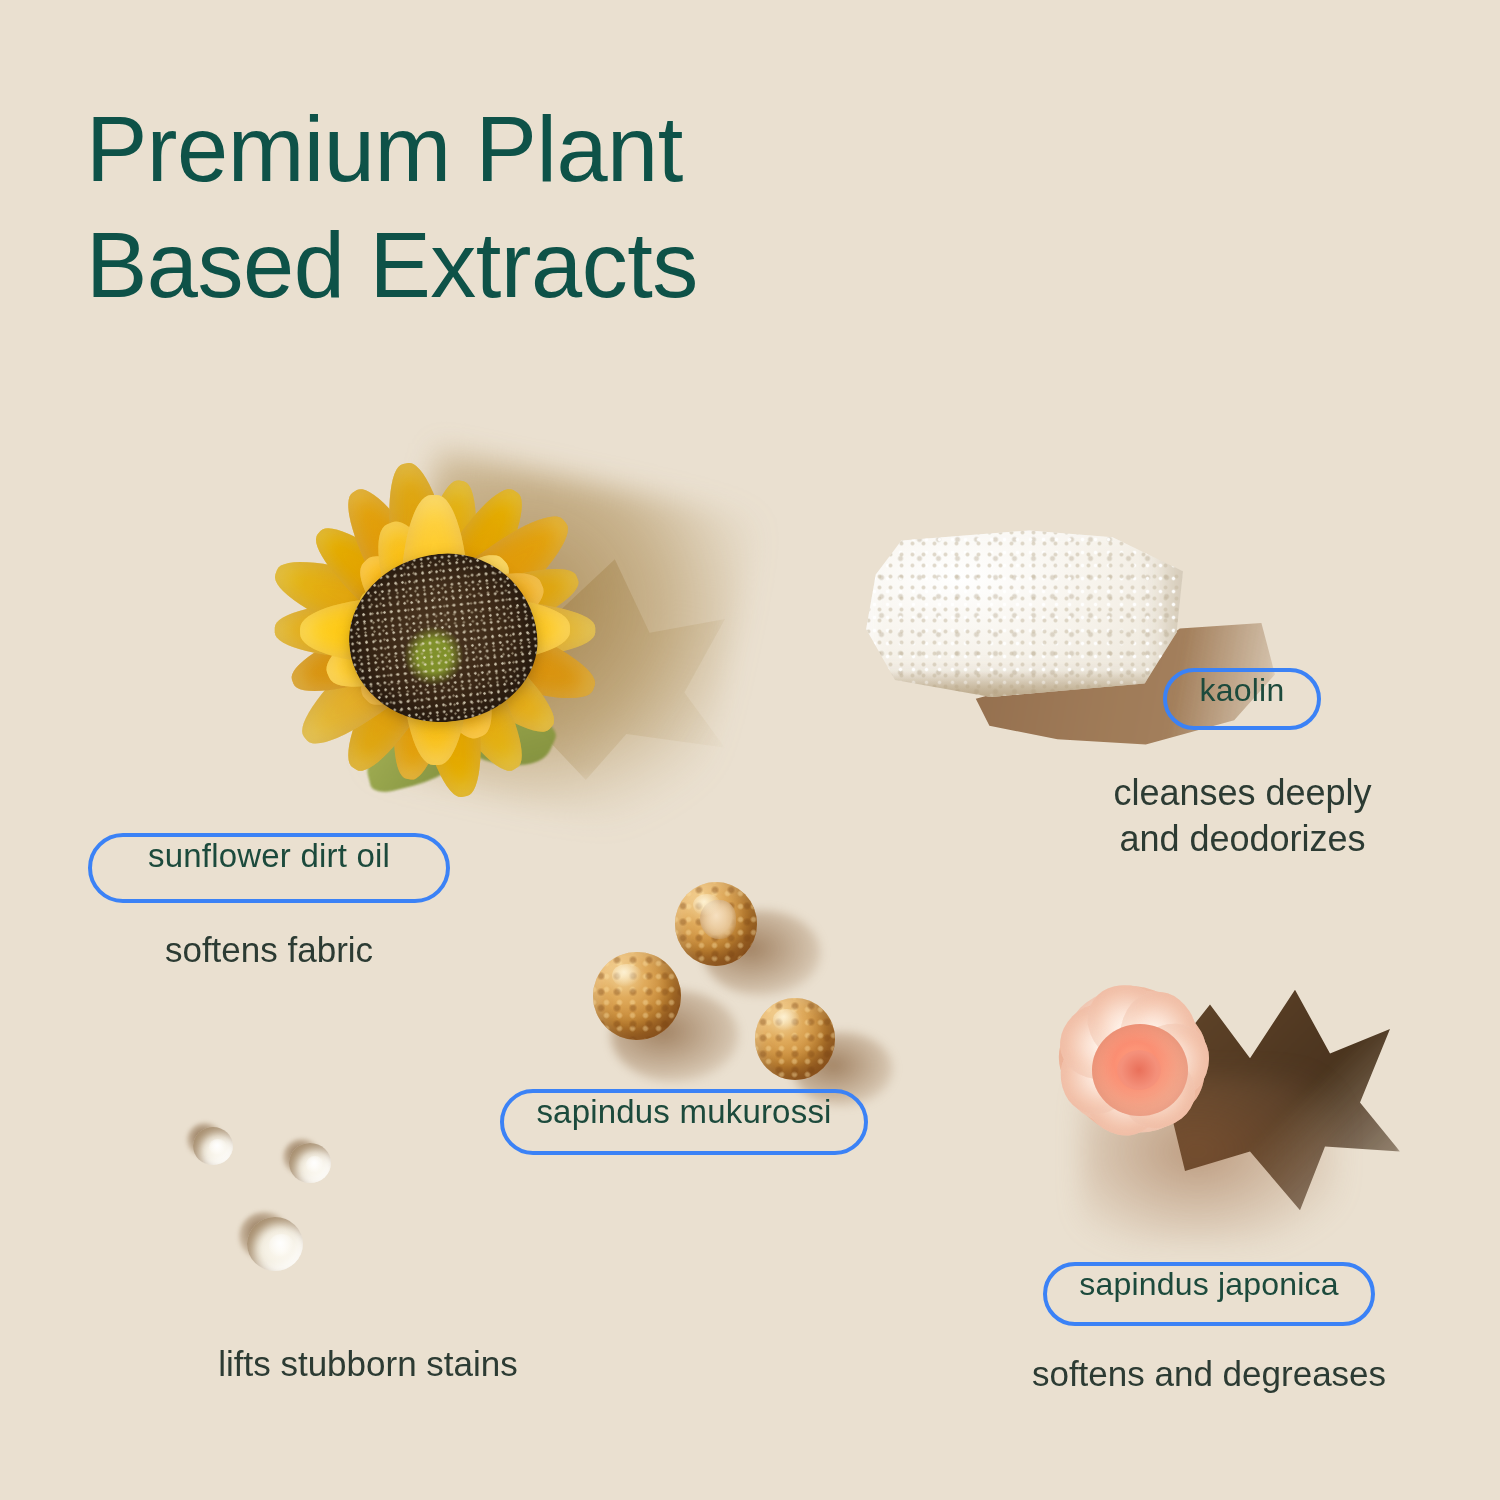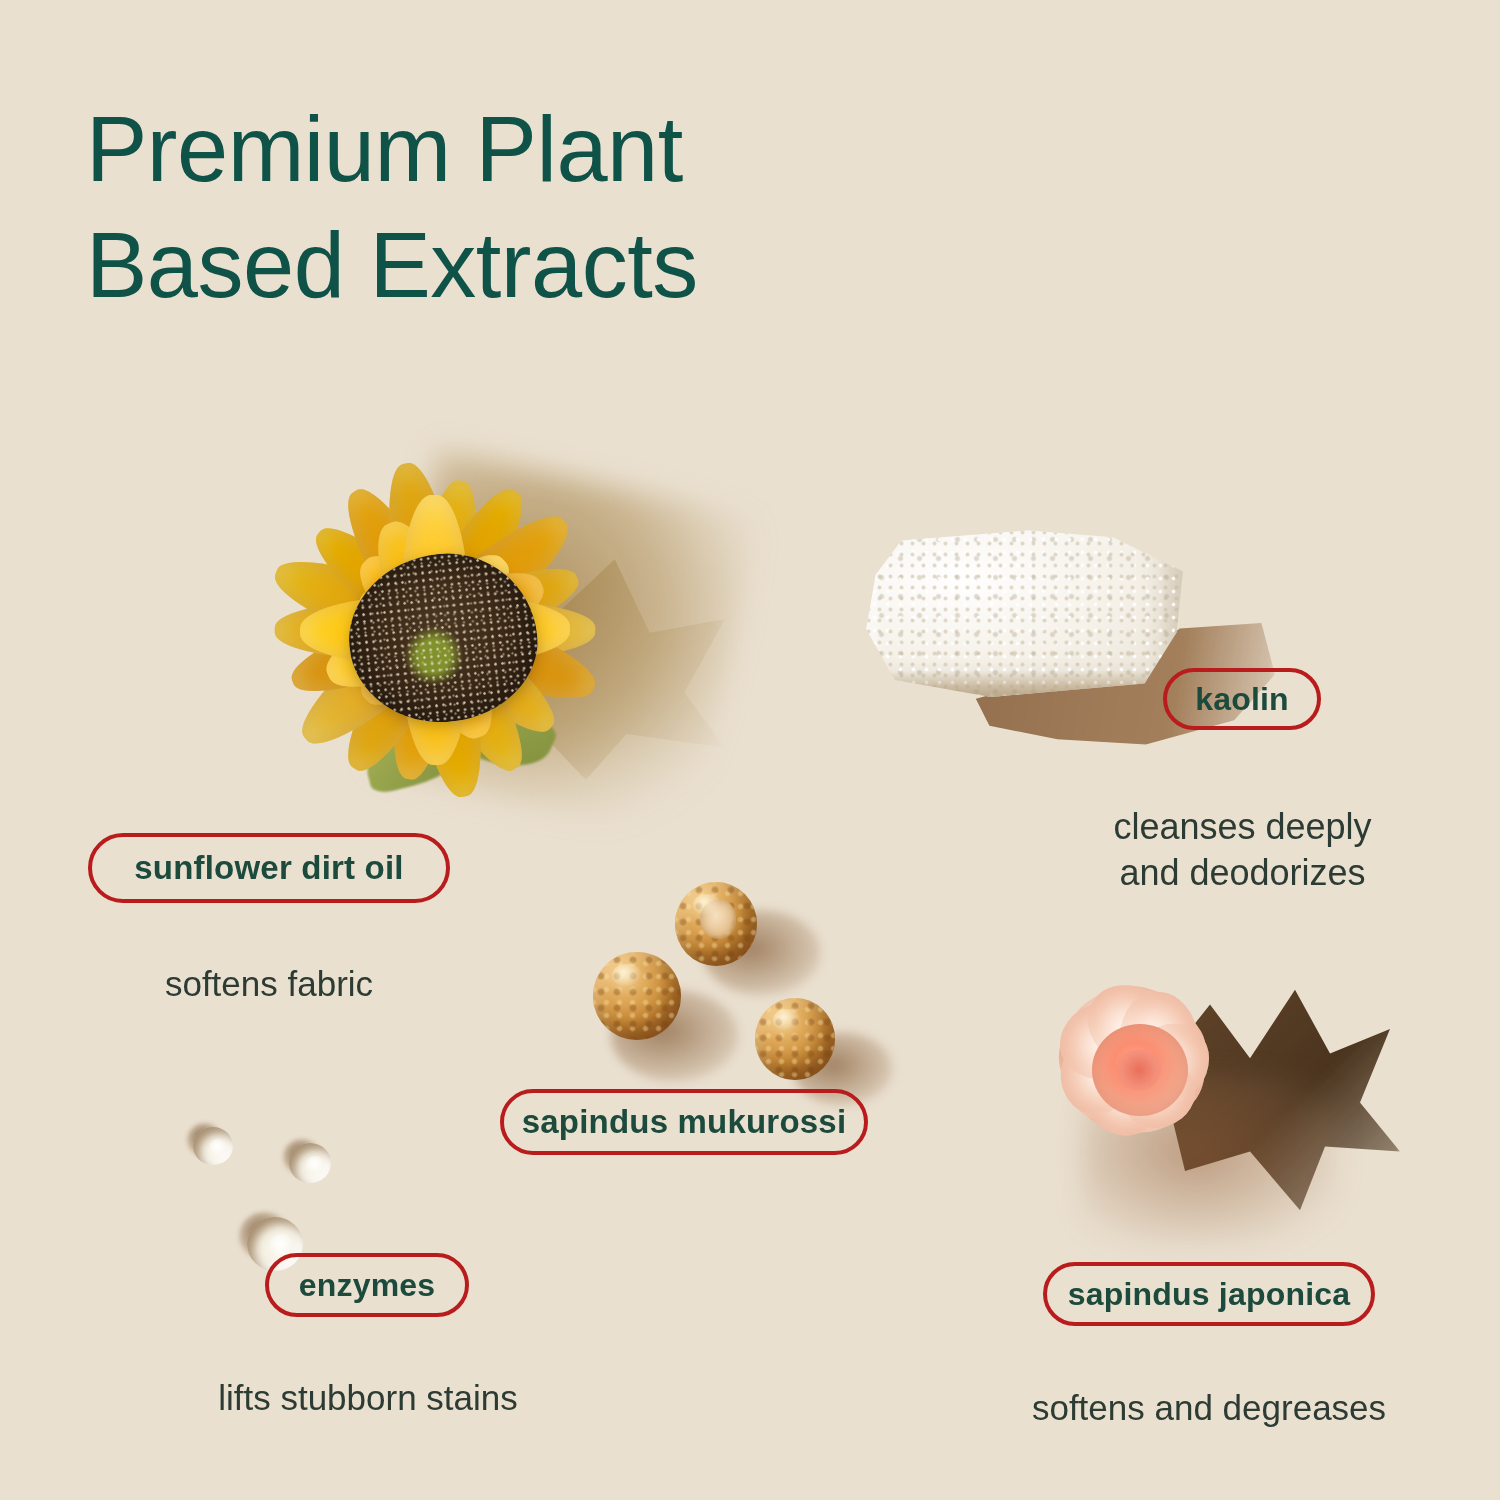--- a/index.html
+++ b/index.html
@@ -18,40 +18,39 @@
     font-size:92px;
     font-weight:400;
     line-height:1.26;
     letter-spacing:-0.5px;
     white-space:pre-line;
   }
 
   
   .pill{
     position:absolute;
-    display:flex;align-items:center;justify-content:center;
-    border:4px solid #b91c1c;
+    display:flex;align-items:flex-start;justify-content:center;
+    border:4px solid #3b82f6;
     border-radius:999px;
     background:transparent;
     color:#1C4A3C;
-    font-weight:700;
+    font-weight:400;
     letter-spacing:.2px;
     box-sizing:border-box;
     z-index:40;
   }
   .caption{
     position:absolute;
     color:#2C3B33;
     font-size:34px;
     font-weight:400;
     line-height:1.28;
     text-align:center;
     white-space:pre-line;
     z-index:40;
-    margin-top:34px;
   }
 
   
   .art{position:absolute;z-index:10;}
 
   
   #sunflower{left:185px;top:400px;width:520px;height:480px;}
   .sf-shadow{
     position:absolute;left:215px;top:80px;width:330px;height:330px;
     background:radial-gradient(ellipse at 35% 40%, rgba(150,112,48,.70) 0%, rgba(160,124,60,.45) 45%, rgba(170,140,82,.12) 72%, rgba(170,140,82,0) 85%);
@@ -365,23 +364,20 @@
   <div class="pill" style="left:1163px;top:668px;width:158px;height:62px;font-size:32px;">
     <span>kaolin</span>
   </div>
   <div class="caption" style="left:1050px;top:770px;width:385px;font-size:36px;line-height:1.27;">cleanses deeply
 and deodorizes</div>
 
   <div class="pill" style="left:500px;top:1089px;width:368px;height:66px;font-size:33px;">
     <span>sapindus mukurossi</span>
   </div>
 
-  <div class="pill" style="left:265px;top:1253px;width:204px;height:64px;font-size:32px;">
-    <span>enzymes</span>
-  </div>
   <div class="caption" style="left:190px;top:1342px;width:356px;font-size:35px;text-align:center;">lifts stubborn stains</div>
 
   <div class="pill" style="left:1043px;top:1262px;width:332px;height:64px;font-size:32px;">
     <span>sapindus japonica</span>
   </div>
   <div class="caption" style="left:1018px;top:1352px;width:382px;font-size:35px;">softens and degreases</div>
 
 </div>
 
 </body></html>

